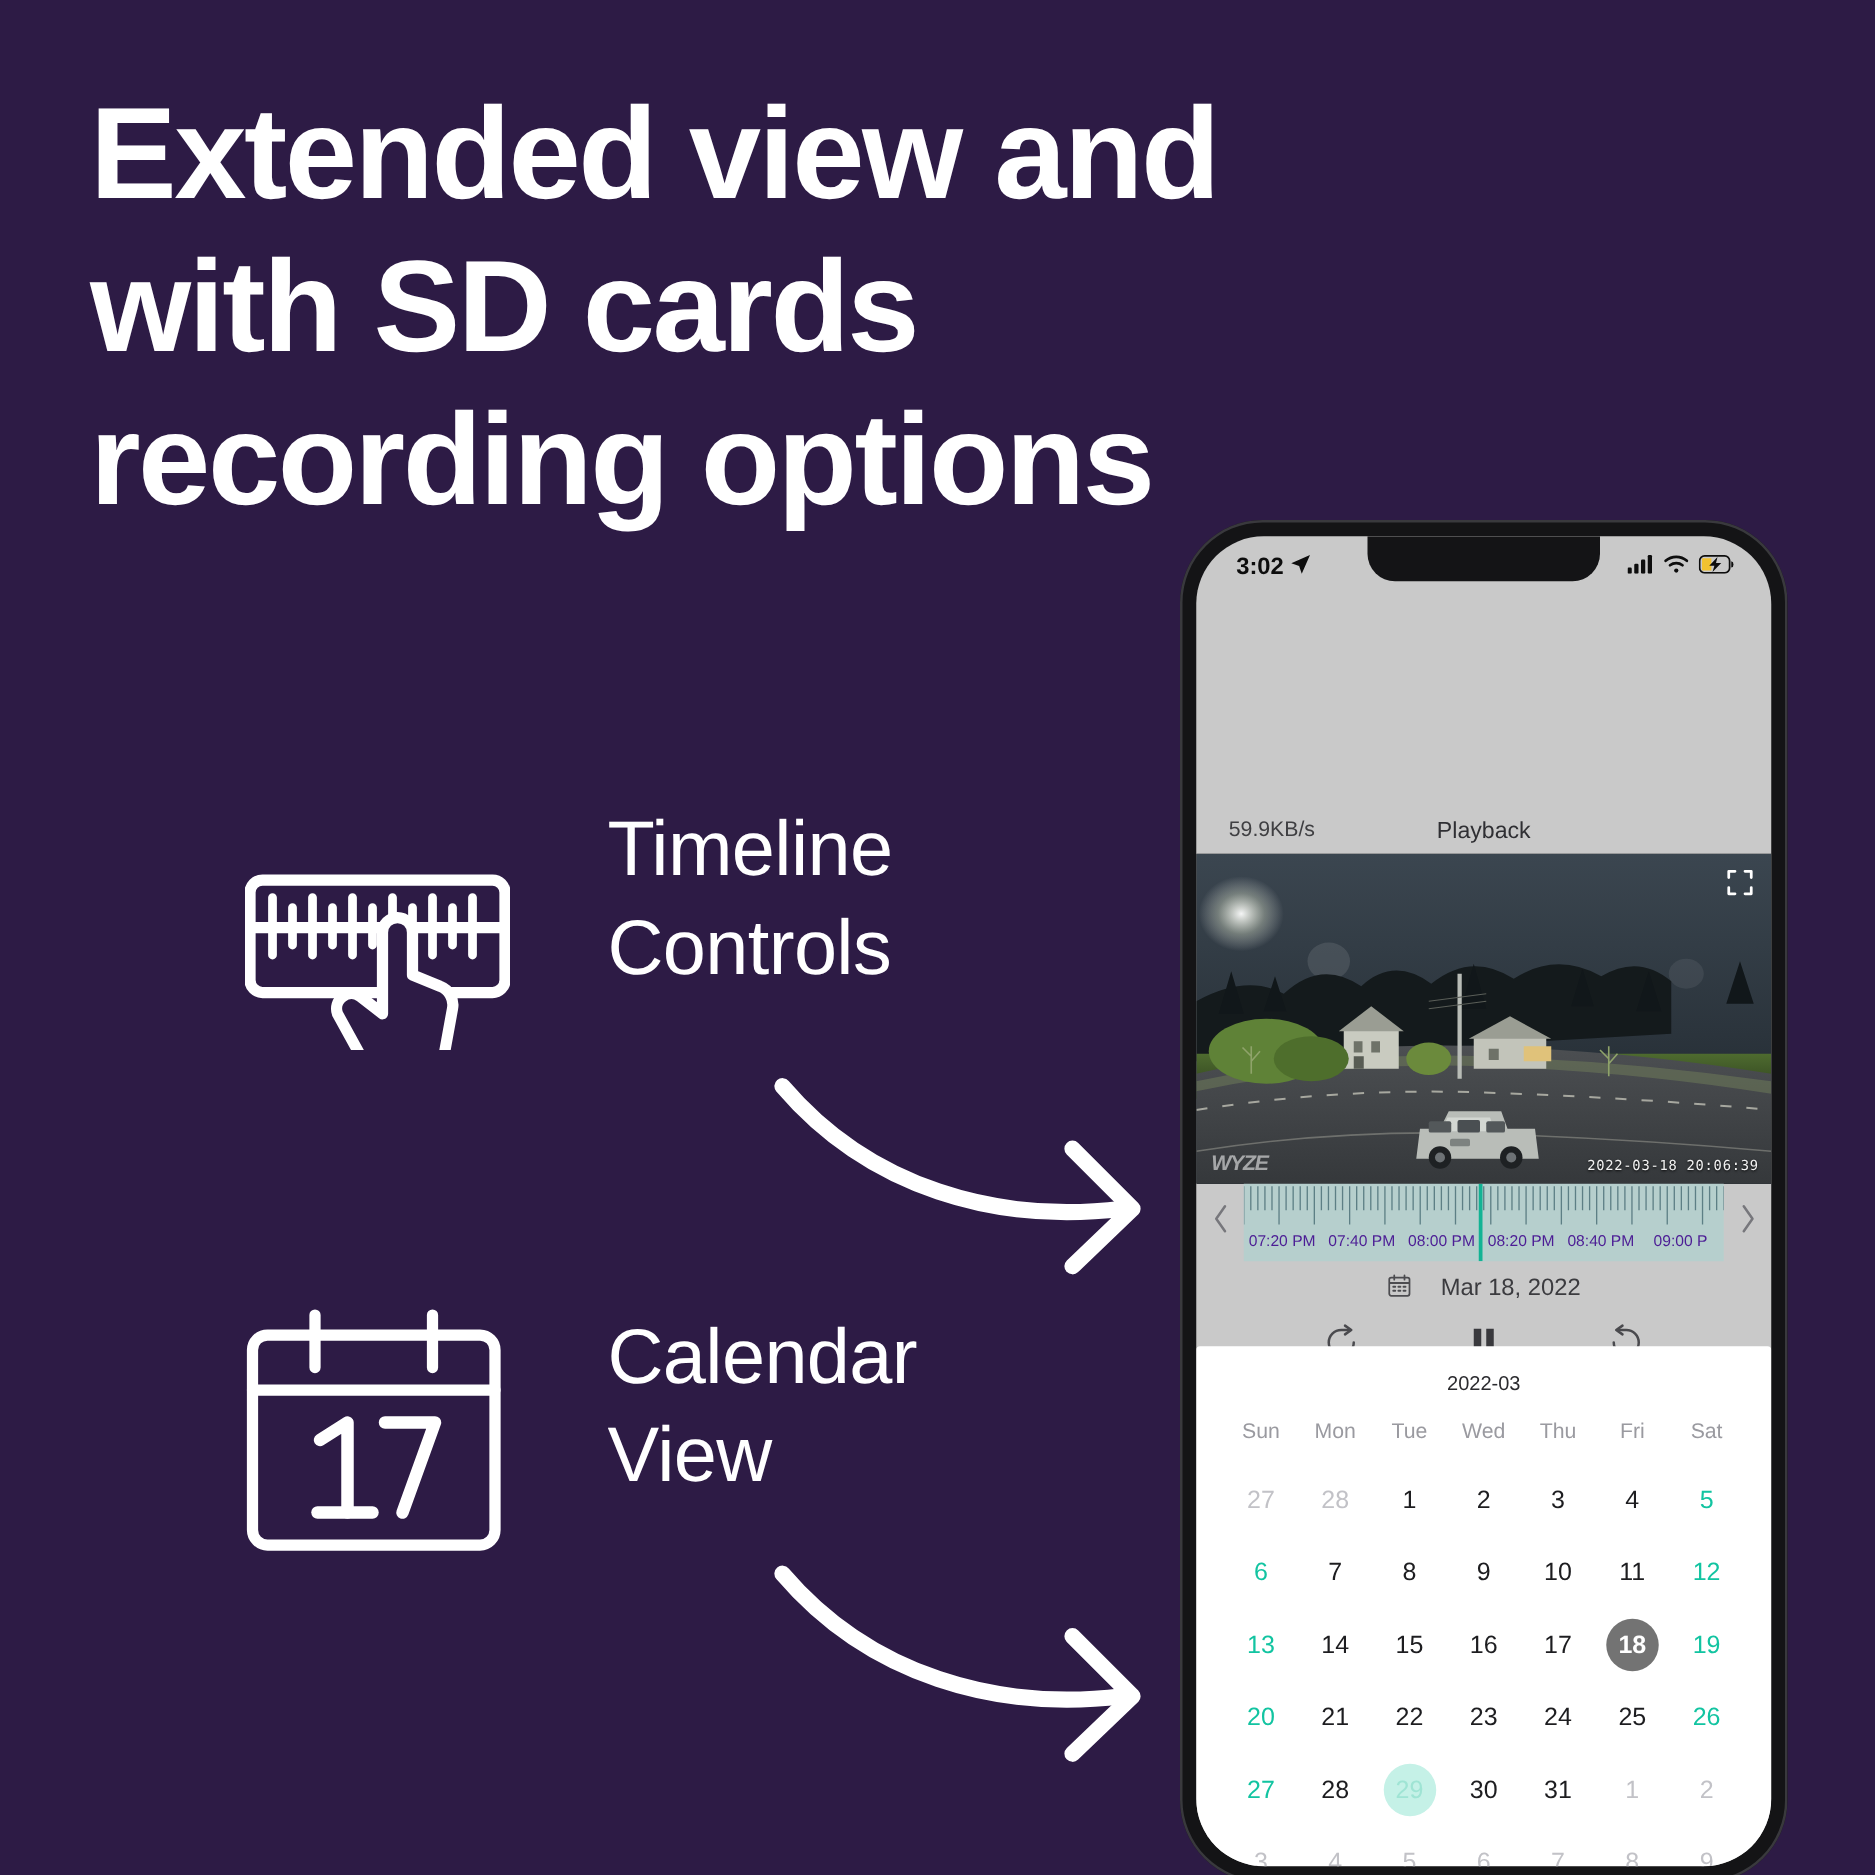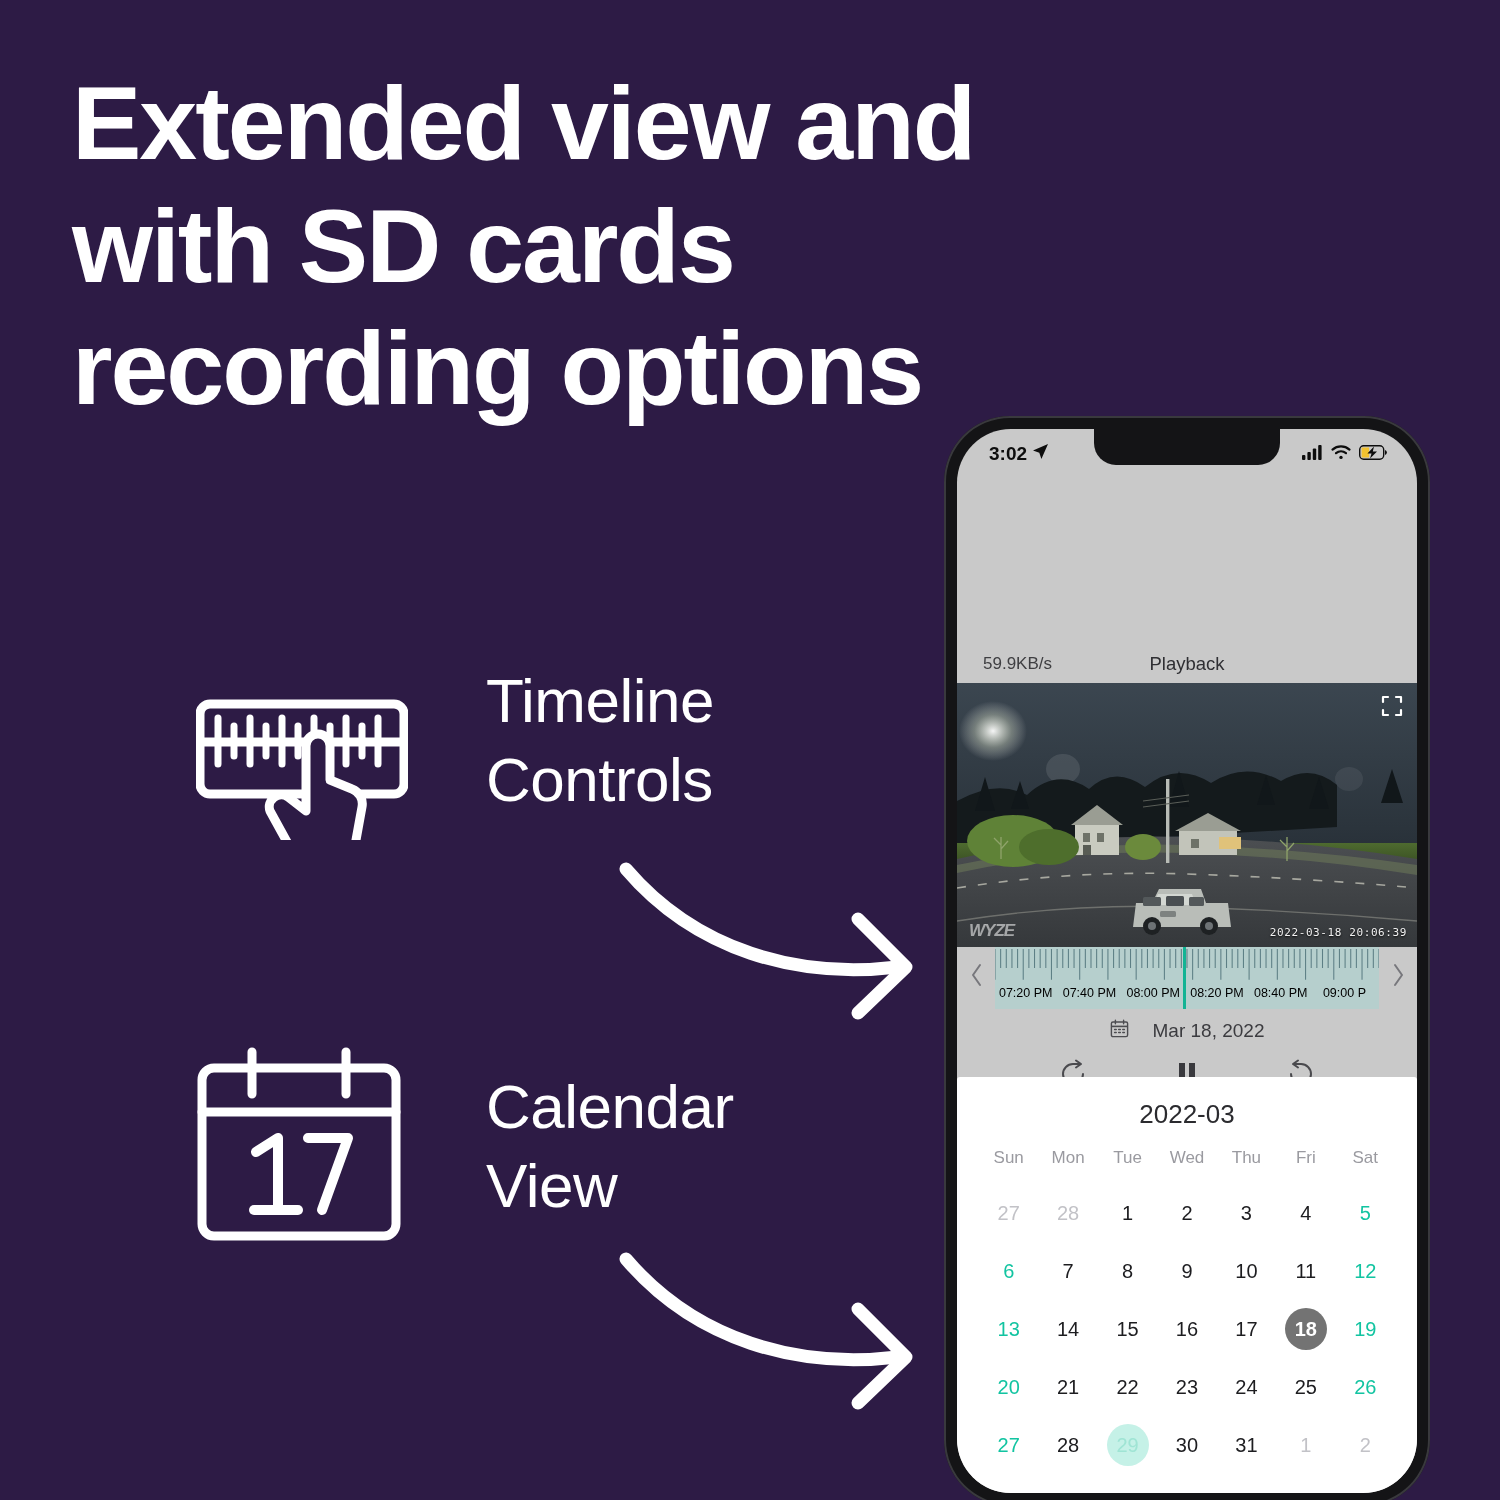--- a/index.html
+++ b/index.html
@@ -12,21 +12,21 @@
 
   
   .headline{
     position:absolute; left:72px; top:62px; width:1150px;
     color:#ffffff; font-weight:700; font-size:104px; line-height:1.18;
     letter-spacing:-2px;
   }
   .headline span{ display:block; }
 
   
-  .feature{ position:absolute; display:flex; align-items:center; }
+  .feature{ position:absolute; display:flex; align-items:flex-start; }
   .feature.f1{ left:196px; top:640px; }
   .feature.f2{ left:196px; top:1046px; }
   .feature-icon{ width:212px; height:200px; flex:0 0 212px; }
   .feature-label{
     color:#fff; font-size:62px; font-weight:400; line-height:1.28;
     letter-spacing:-0.5px; margin-left:78px; white-space:pre-line;
   }
 
   
   .arrow{ position:absolute; }
@@ -111,21 +111,21 @@
     display:flex; align-items:center; z-index:3;
   }
   .tl-chev{ width:38px; text-align:center; font-size:25px; color:#77777c; }
   .timeline{
     position:relative; flex:1; height:62px; overflow:hidden;
     background:#b6cfcd;
   }
   .tl-ticks{ position:absolute; inset:0; }
   .tl-labels{
     position:absolute; left:0; right:0; bottom:7px; height:16px;
-    font-size:12.5px; color:#000000;
+    font-size:12.5px; color:#4c1d95;
   }
   .tl-labels span{ position:absolute; transform:translateX(-50%); white-space:nowrap; }
   .tl-playhead{
     position:absolute; top:0; bottom:0; width:2.5px; background:#12b394;
   }
 
   
   .daterow{
     position:absolute; top:582px; left:0; right:0; height:40px;
     display:flex; align-items:center; justify-content:center; gap:24px;
@@ -139,21 +139,21 @@
     z-index:2;
   }
 
   
   .calsheet{
     position:absolute; left:0; right:0; top:648px; bottom:0;
     background:#ffffff; z-index:7; padding:14px 22px 0;
     border-top-left-radius:3px; border-top-right-radius:3px;
   }
   .cal-title{
-    text-align:center; font-size:26px; color:#2b2b2f; padding:8px 0 18px;
+    text-align:center; font-size:16px; color:#2b2b2f; padding:8px 0 18px;
   }
   .cal-grid{ display:grid; grid-template-columns:repeat(7,1fr); }
   .cal-dow{
     text-align:center; font-size:17px; color:#9a9aa0; padding-bottom:16px;
   }
   .cal-cell{
     display:flex; align-items:center; justify-content:center;
     height:58px; font-size:20px; font-weight:500; color:#1d1d20;
   }
   .cal-cell .pill{

